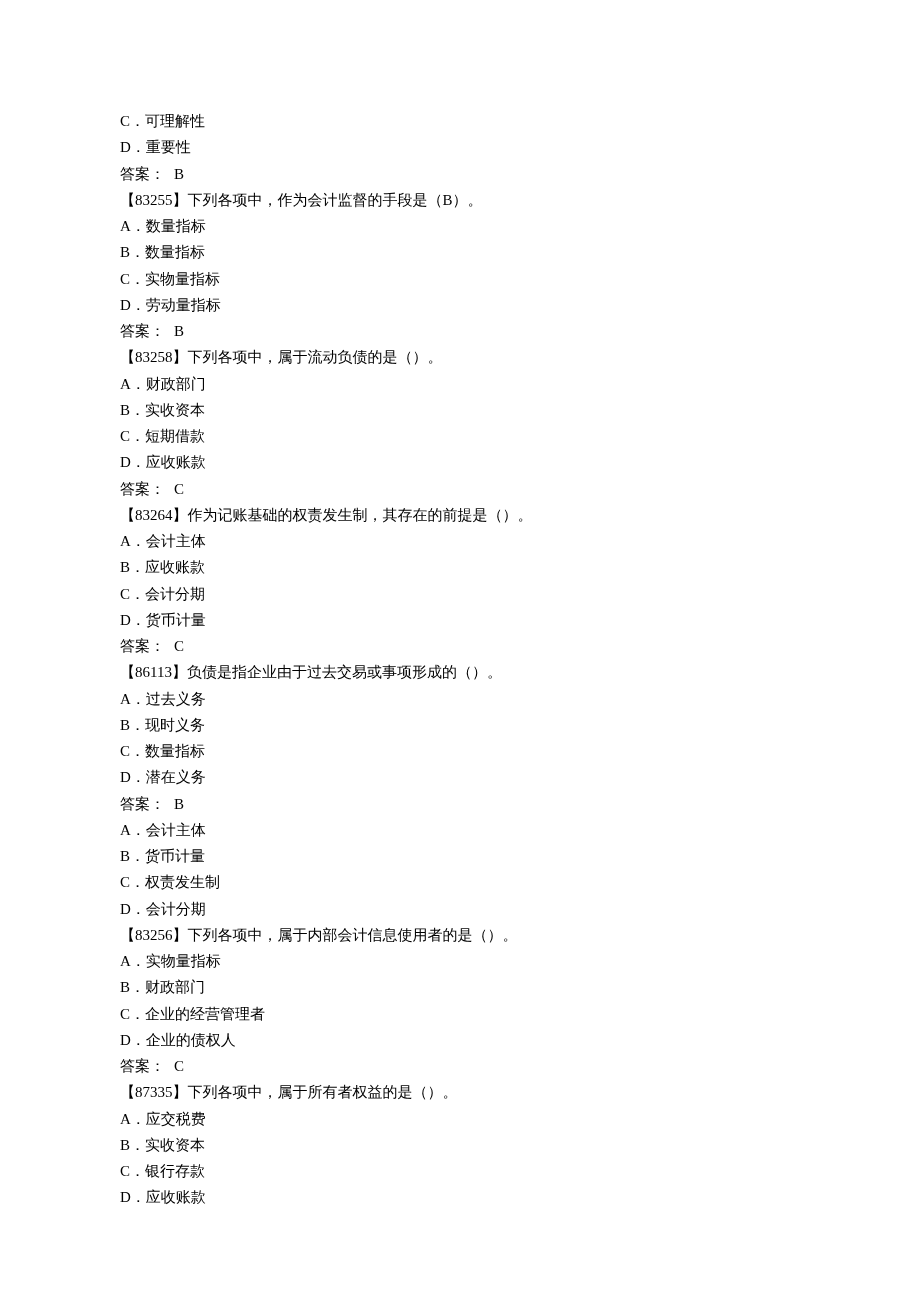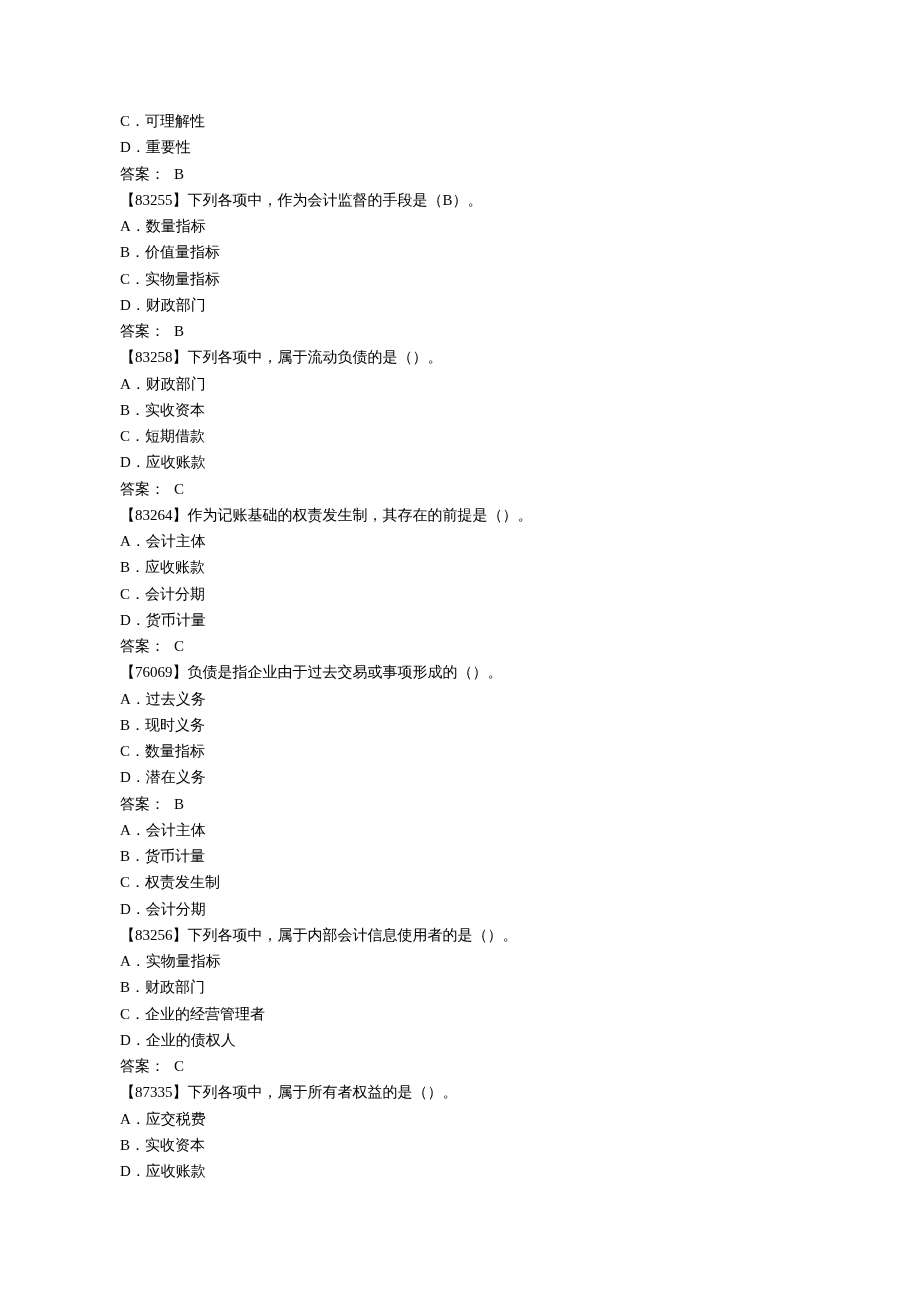--- a/index.html
+++ b/index.html
@@ -28,49 +28,50 @@
 </style>
 </head>
 <body>
 
 <div class="page" id="page-root">
     <div class="line">C．可理解性</div>
     <div class="line">D．重要性</div>
     <div class="line"><span>答案：</span><span class="answer-gap"></span><span>B</span></div>
     <div class="line">【83255】下列各项中，作为会计监督的手段是（B）。</div>
     <div class="line">A．数量指标</div>
-    <div class="line">B．价值量指标</div>
+    <div class="line">B．数量指标</div>
     <div class="line">C．实物量指标</div>
-    <div class="line">D．财政部门</div>
+    <div class="line">D．劳动量指标</div>
     <div class="line"><span>答案：</span><span class="answer-gap"></span><span>B</span></div>
     <div class="line">【83258】下列各项中，属于流动负债的是（）。</div>
     <div class="line">A．财政部门</div>
     <div class="line">B．实收资本</div>
     <div class="line">C．短期借款</div>
     <div class="line">D．应收账款</div>
     <div class="line"><span>答案：</span><span class="answer-gap"></span><span>C</span></div>
     <div class="line">【83264】作为记账基础的权责发生制，其存在的前提是（）。</div>
     <div class="line">A．会计主体</div>
     <div class="line">B．应收账款</div>
     <div class="line">C．会计分期</div>
     <div class="line">D．货币计量</div>
     <div class="line"><span>答案：</span><span class="answer-gap"></span><span>C</span></div>
-    <div class="line">【76069】负债是指企业由于过去交易或事项形成的（）。</div>
+    <div class="line">【86113】负债是指企业由于过去交易或事项形成的（）。</div>
     <div class="line">A．过去义务</div>
     <div class="line">B．现时义务</div>
     <div class="line">C．数量指标</div>
     <div class="line">D．潜在义务</div>
     <div class="line"><span>答案：</span><span class="answer-gap"></span><span>B</span></div>
     <div class="line">A．会计主体</div>
     <div class="line">B．货币计量</div>
     <div class="line">C．权责发生制</div>
     <div class="line">D．会计分期</div>
     <div class="line">【83256】下列各项中，属于内部会计信息使用者的是（）。</div>
     <div class="line">A．实物量指标</div>
     <div class="line">B．财政部门</div>
     <div class="line">C．企业的经营管理者</div>
     <div class="line">D．企业的债权人</div>
     <div class="line"><span>答案：</span><span class="answer-gap"></span><span>C</span></div>
     <div class="line">【87335】下列各项中，属于所有者权益的是（）。</div>
     <div class="line">A．应交税费</div>
     <div class="line">B．实收资本</div>
+    <div class="line">C．银行存款</div>
     <div class="line">D．应收账款</div>
   </div>
 
 </body></html>

